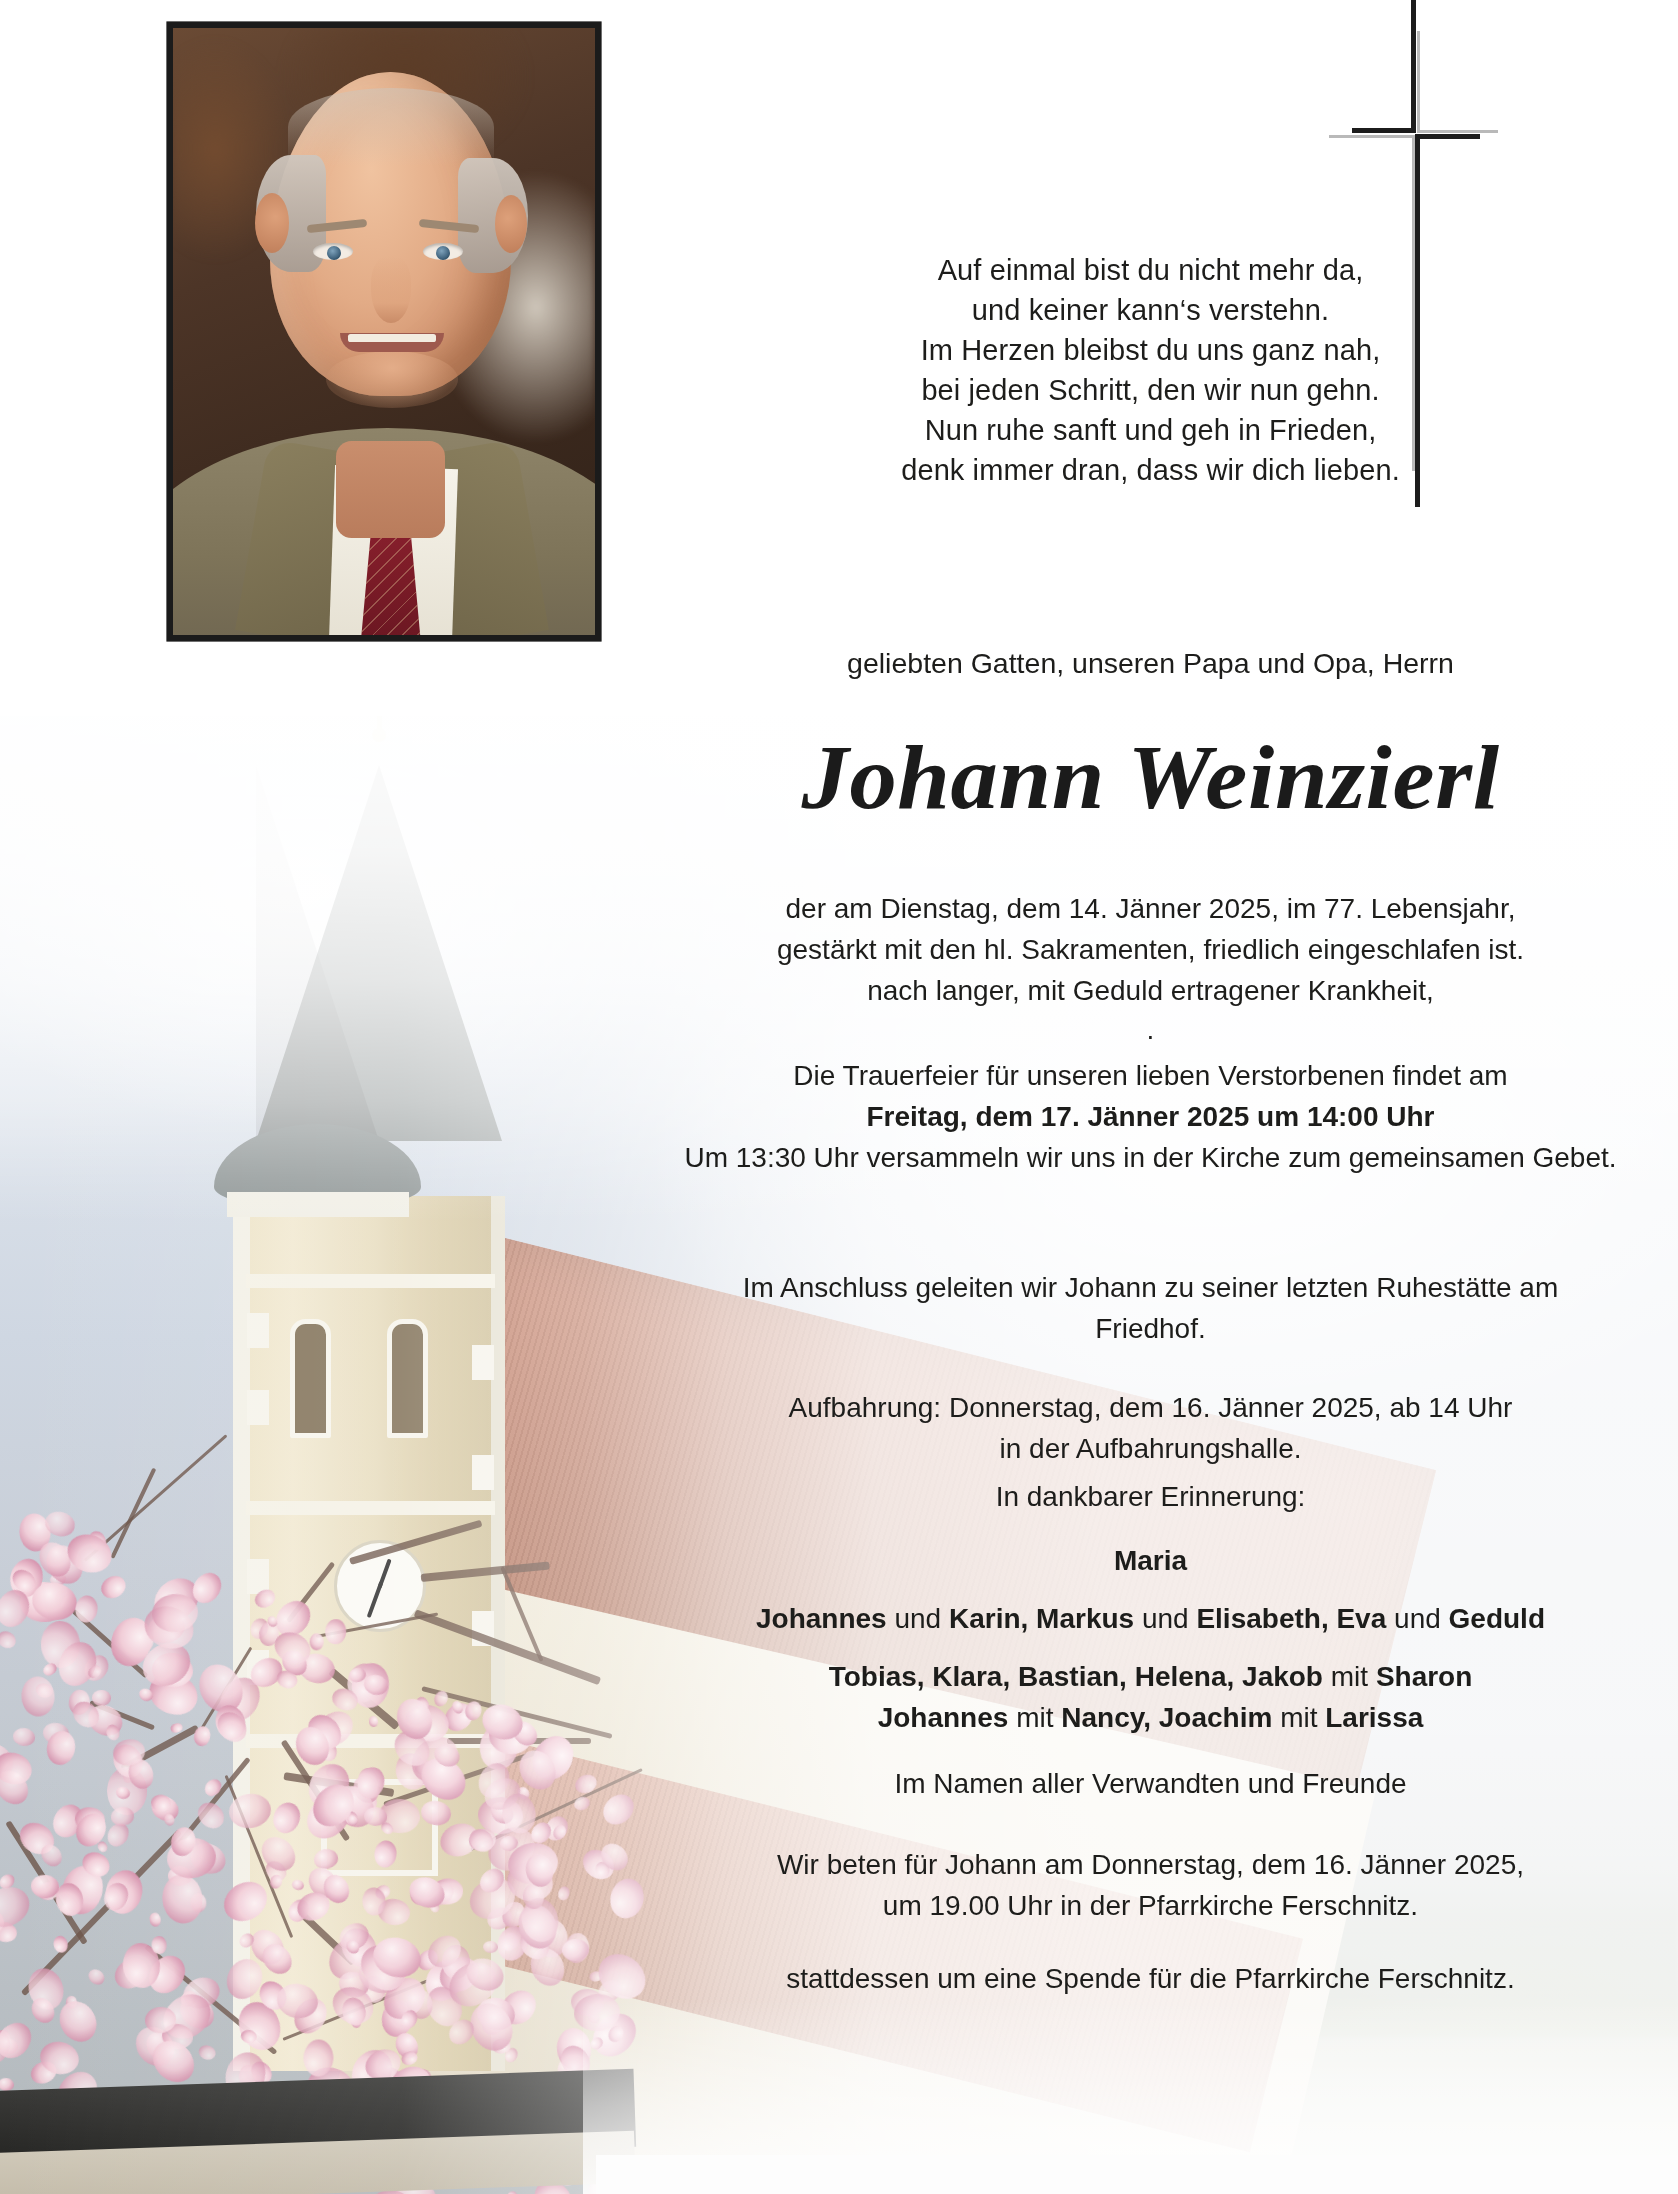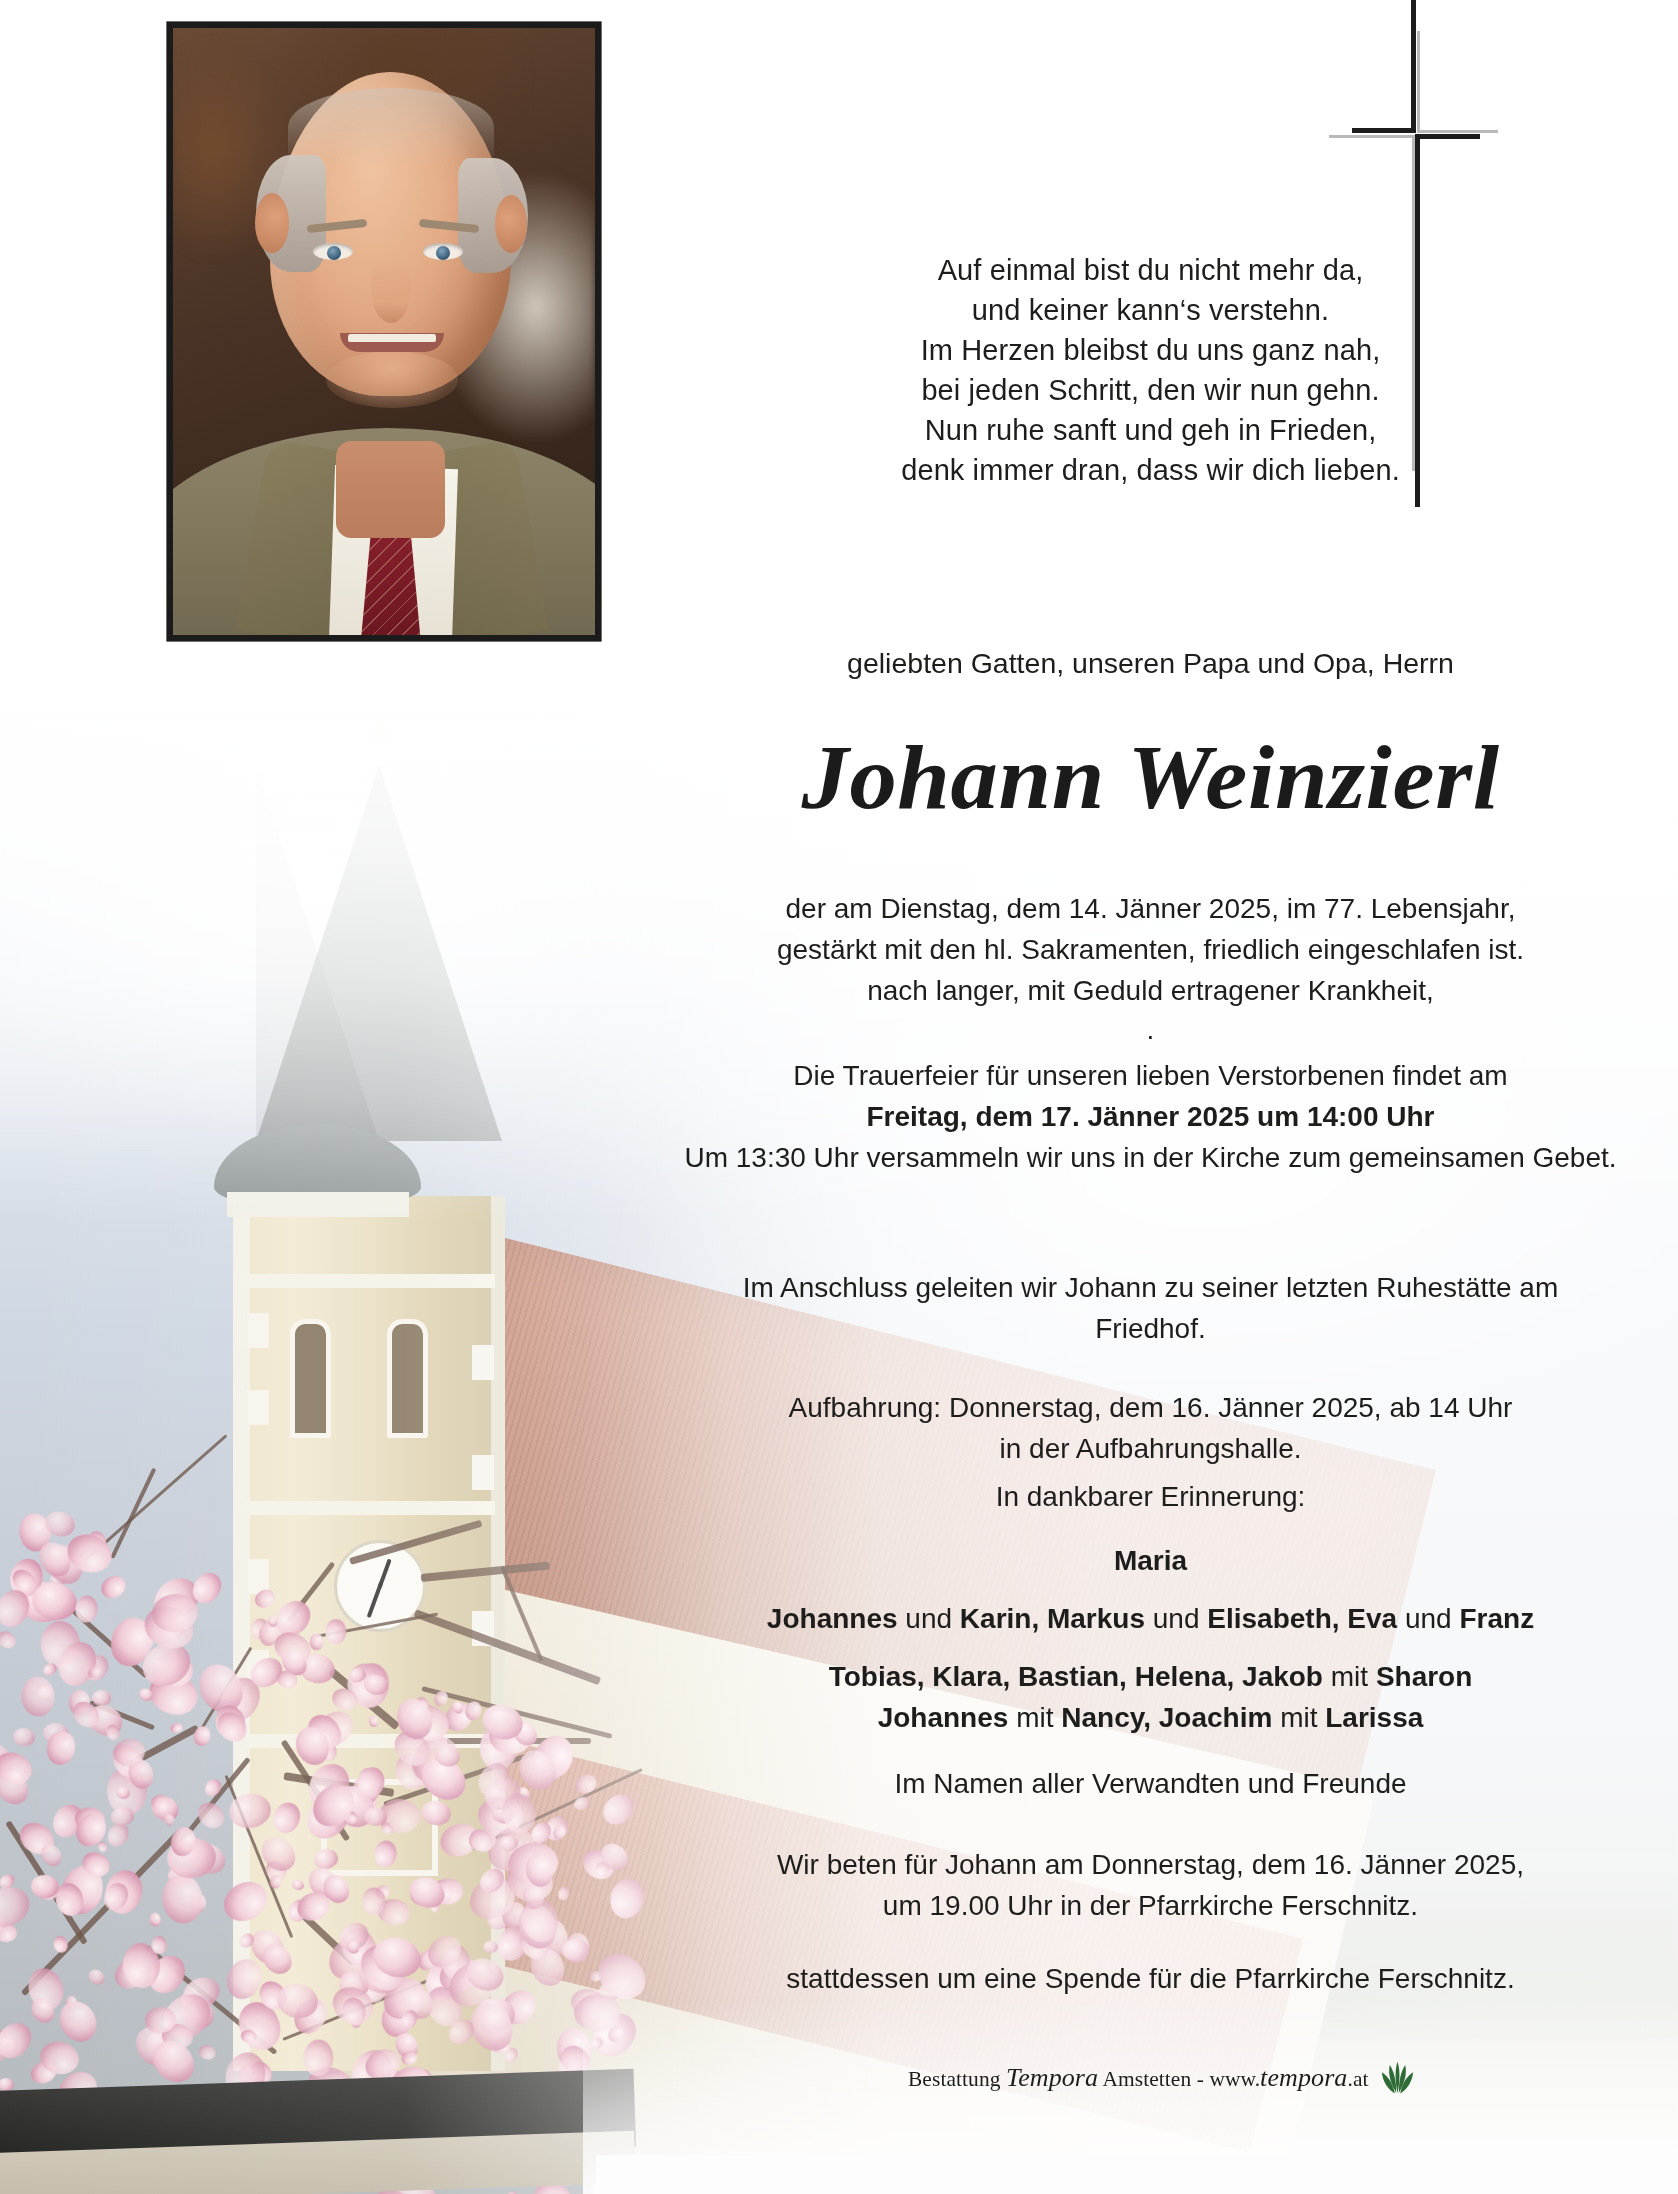--- a/index.html
+++ b/index.html
@@ -886,45 +886,33 @@
       <div class="line">Friedhof.</div>
     </div>
 
     <div class="blockD">
       <div class="line">Aufbahrung: Donnerstag, dem 16. Jänner 2025, ab 14 Uhr</div>
       <div class="line">in der Aufbahrungshalle.</div>
     </div>
 
     <div class="blockE">In dankbarer Erinnerung:</div>
     <div class="famMaria">Maria</div>
-    <div class="famRow1 line" id="fam-row1"><b>Johannes</b><span> und </span><b>Karin, Markus</b><span> und </span><b>Elisabeth, Eva</b><span> und </span><b>Franz</b></div>
+    <div class="famRow1 line" id="fam-row1"><b>Johannes</b><span> und </span><b>Karin, Markus</b><span> und </span><b>Elisabeth, Eva</b><span> und </span><b>Geduld</b></div>
     <div class="famRow2">
       <div class="line" id="fam-row2"><b>Tobias, Klara, Bastian, Helena, Jakob</b><span> mit </span><b>Sharon</b></div>
       <div class="line" id="fam-row3"><b>Johannes</b><span> mit </span><b>Nancy, Joachim</b><span> mit </span><b>Larissa</b></div>
     </div>
 
     <div class="blockF">Im Namen aller Verwandten und Freunde</div>
 
     <div class="blockG">
       <div class="line">Wir beten für Johann am Donnerstag, dem 16. Jänner 2025,</div>
       <div class="line">um 19.00 Uhr in der Pfarrkirche Ferschnitz.</div>
     </div>
 
     <div class="blockH">
       <div class="line">stattdessen um eine Spende für die Pfarrkirche Ferschnitz.</div>
     </div>
   </div>
 
-  <div id="footer">
-    <div class="ftxt"><span>Bestattung </span><span class="scr">Tempora</span><span> Amstetten - www.</span><span class="scr">tempora</span><span>.at</span></div>
-    <svg id="leaf-logo" viewBox="0 0 60 58">
-      <g fill="#2e6b36">
-        <path d="M30 4 C34 16 34 34 30 52 C26 34 26 16 30 4 Z"></path>
-        <path d="M18 9 C25 19 28 34 28 52 C20 38 15 24 18 9 Z"></path>
-        <path d="M42 9 C45 24 40 38 32 52 C32 34 35 19 42 9 Z"></path>
-        <path d="M6 20 C16 26 23 38 26 53 C15 46 7 34 6 20 Z"></path>
-        <path d="M54 20 C53 34 45 46 34 53 C37 38 44 26 54 20 Z"></path>
-      </g>
-    </svg>
-  </div>
 
 </div>
 
 
 </body></html>

